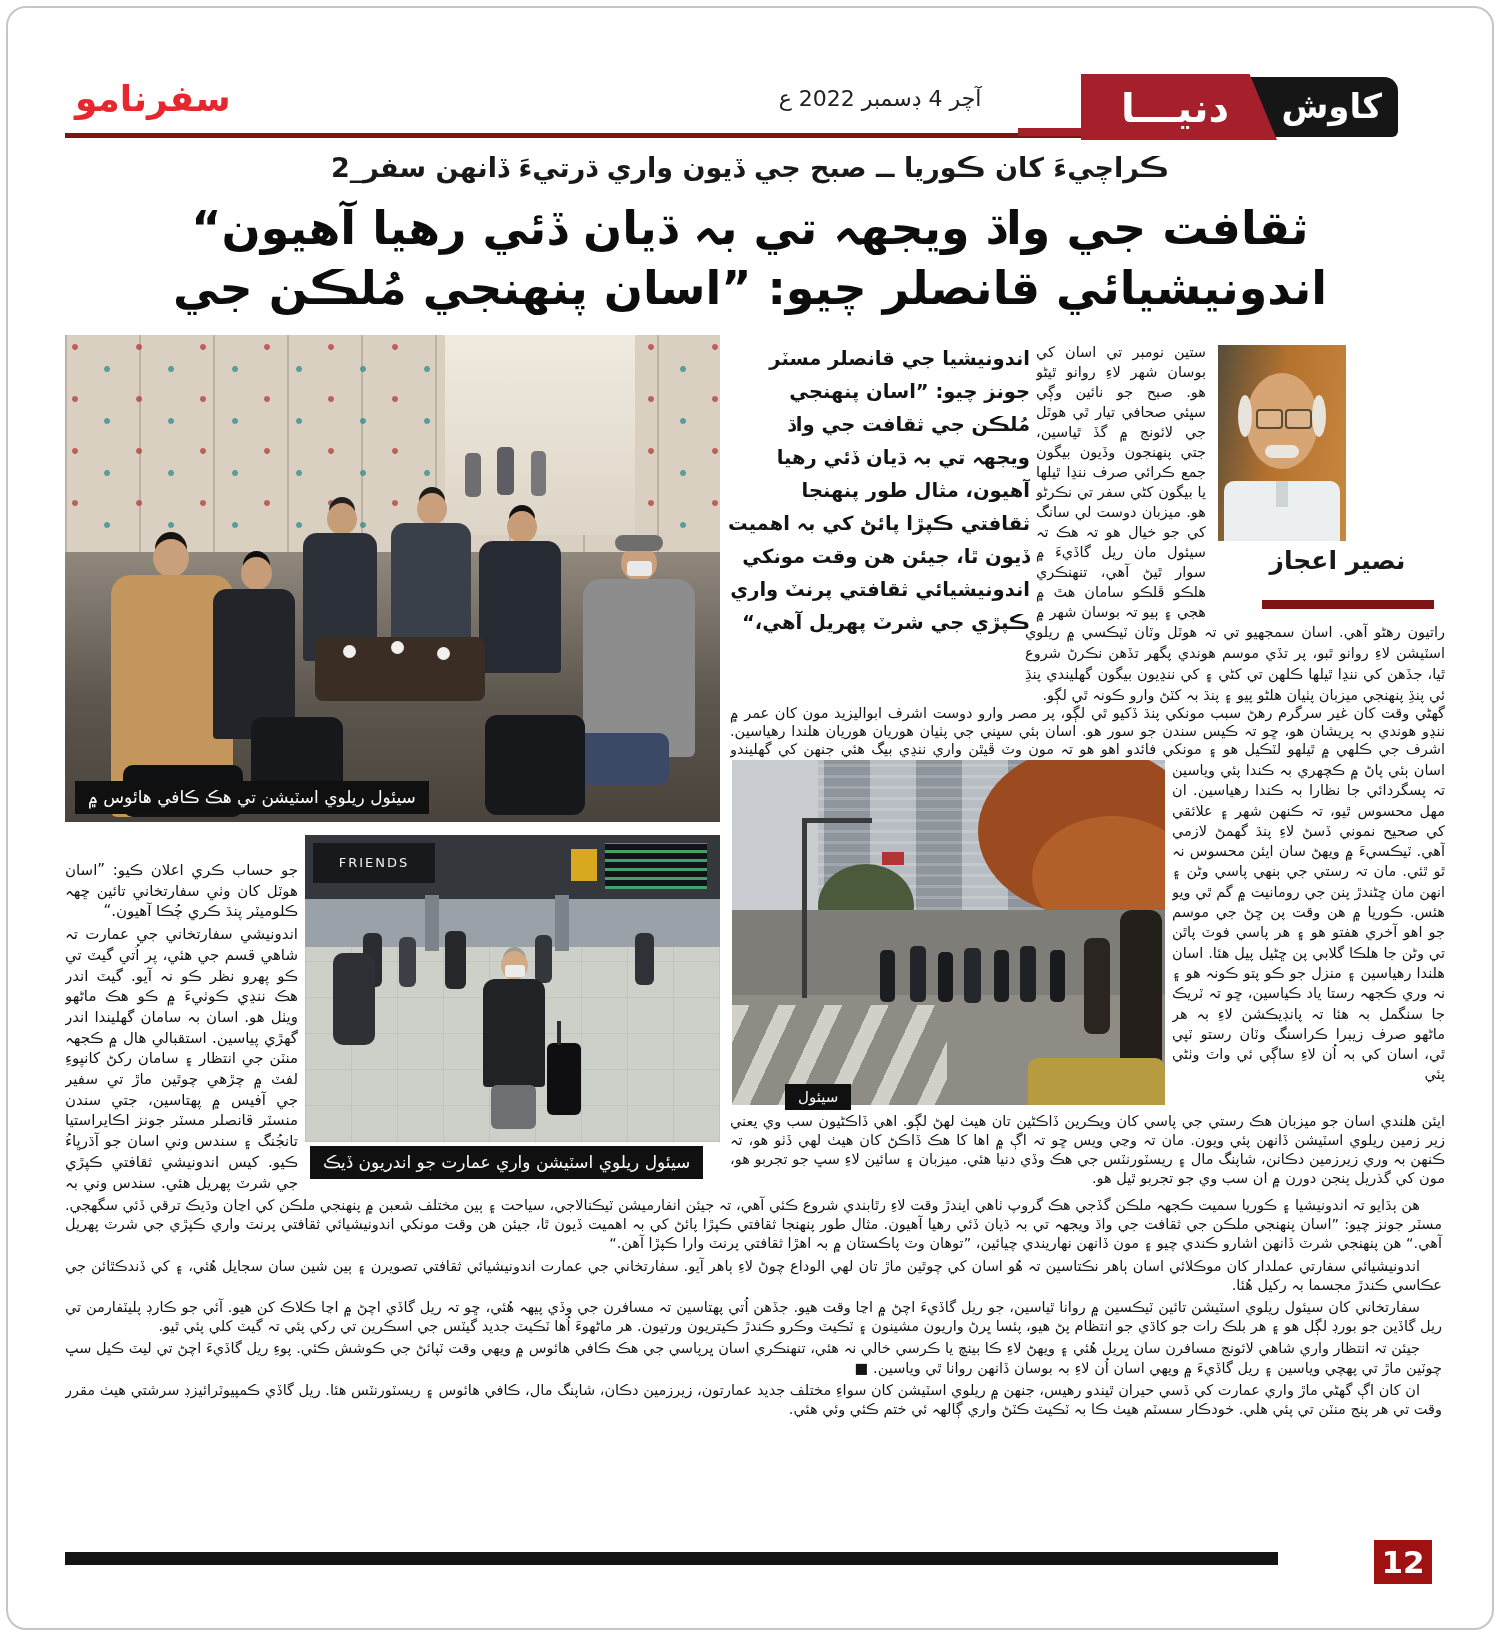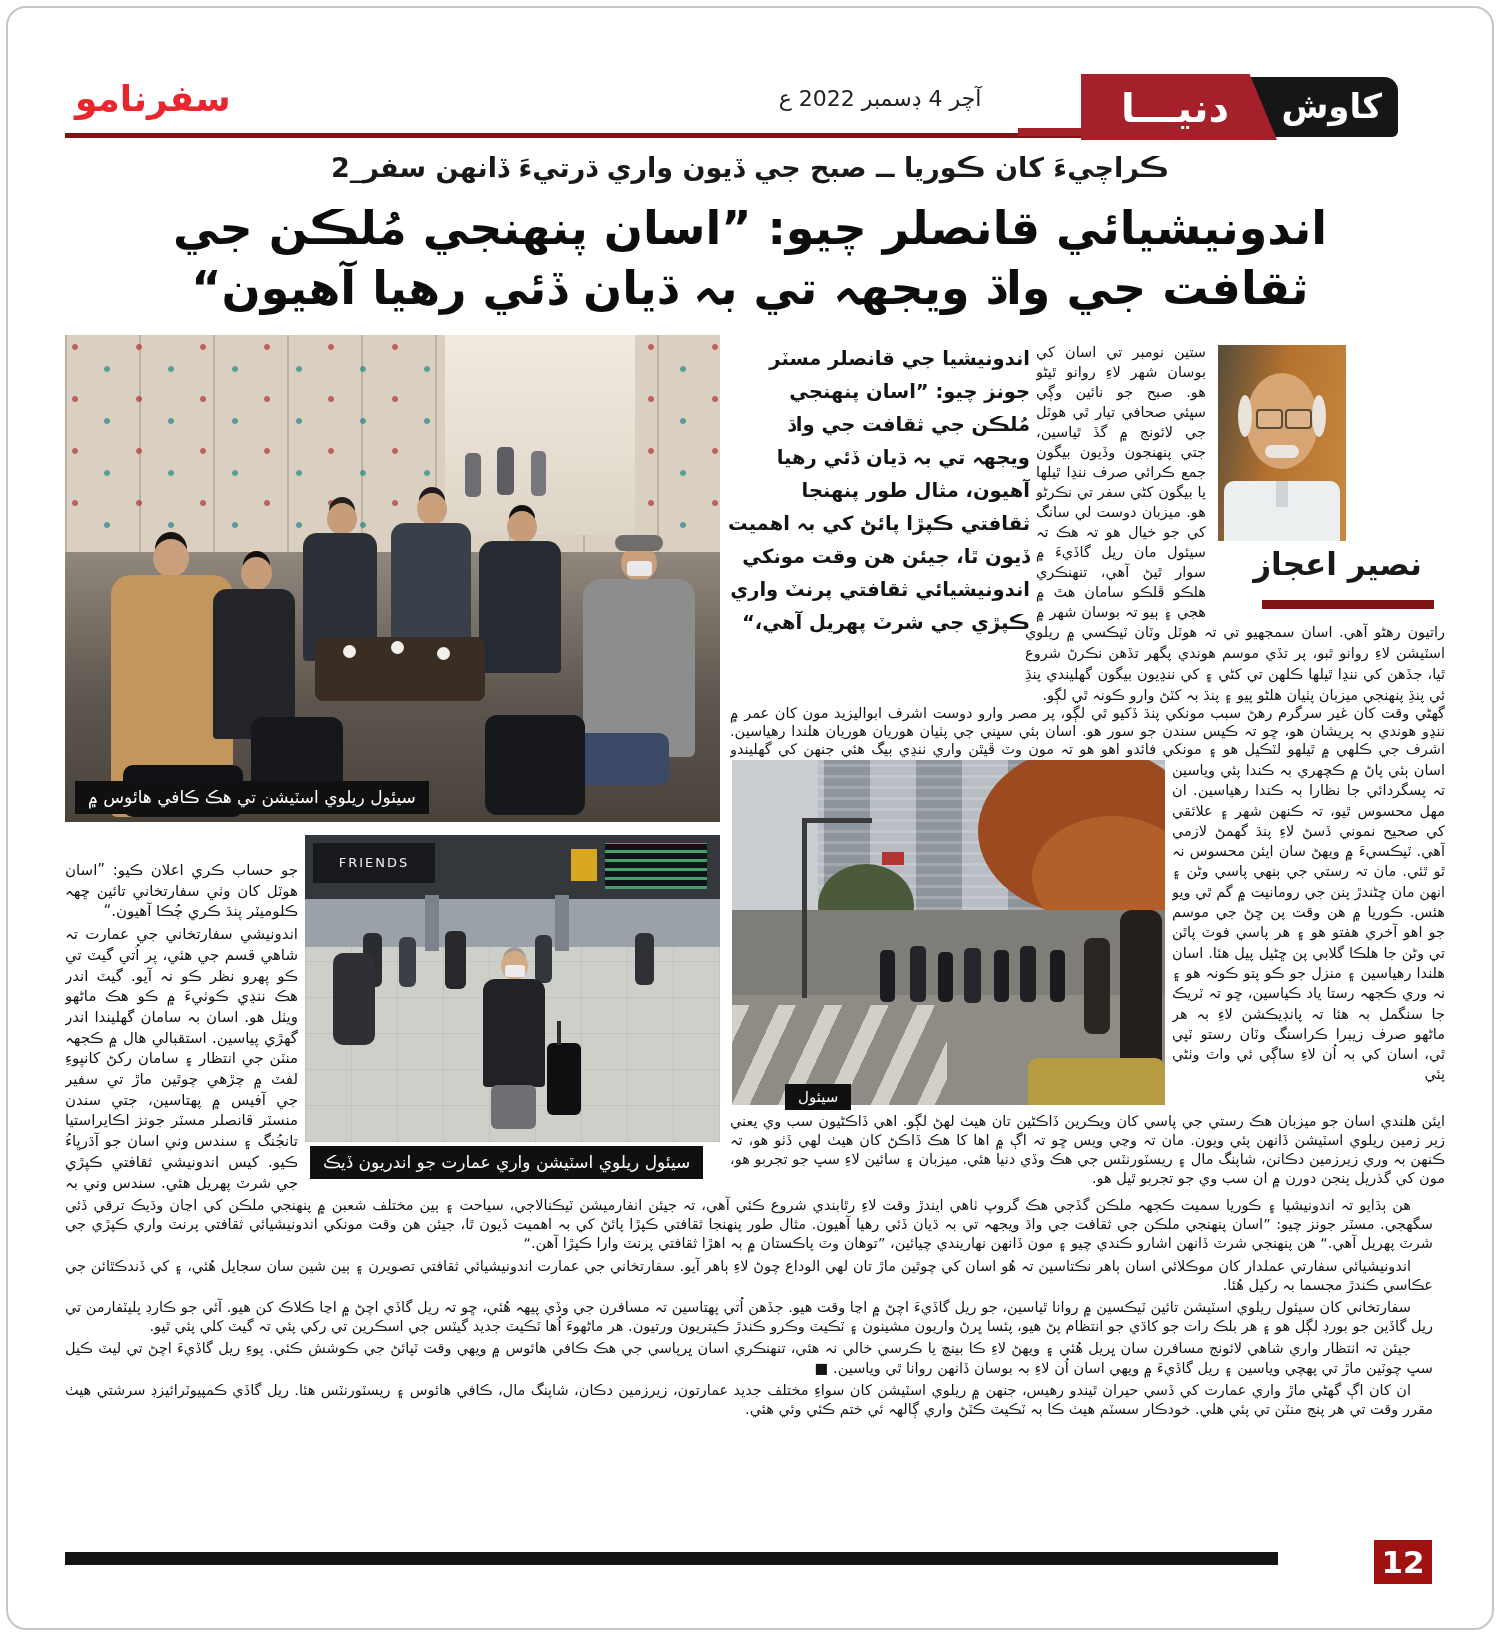--- a/index.html
+++ b/index.html
@@ -38,24 +38,24 @@
   .col{position:absolute;overflow:hidden;font-size:14.5px;line-height:20px;color:#141414;}
   .intro{left:728px;top:342px;width:302px;height:300px;font-size:19.5px;line-height:33px;
          font-weight:bold;text-align:right;}
   .colmid{left:1036px;top:342px;width:170px;height:280px;}
   .colua{left:1025px;top:622px;width:420px;height:84px;line-height:21px;}
   .widemid{left:730px;top:704px;width:715px;height:54px;line-height:18px;}
   .colbs{left:1172px;top:760px;width:273px;height:346px;line-height:20.3px;}
   .colleft{left:65px;top:860px;width:233px;height:332px;font-size:15px;line-height:20.7px;}
   .rowa{left:730px;top:1112px;width:715px;height:78px;line-height:19px;}
   .bottom{left:65px;top:1196px;width:1380px;height:330px;line-height:19.2px;}
-  .bottom p{margin:0 12px 3px 0;text-indent:22px;}
+  .bottom p{margin:0 3px 3px 0;text-indent:22px;}
   
   .author-photo{left:1218px;top:345px;width:128px;height:196px;}
-  .author-name{left:1230px;top:546px;width:215px;text-align:center;font-size:31px;font-weight:bold;}
+  .author-name{left:1230px;top:546px;width:215px;text-align:center;font-size:25px;font-weight:bold;}
   .author-rule{left:1262px;top:600px;width:172px;height:9px;background:#7e1414;}
   
   .footbar{left:65px;top:1552px;width:1213px;height:13px;background:#141414;}
   .pagebox{left:1374px;top:1540px;width:58px;height:44px;background:#a01212;color:#fff;
            font-size:31px;font-weight:bold;text-align:center;line-height:44px;}
 </style>
 </head>
 <body>
 
 <div class="frame"></div>
@@ -65,22 +65,22 @@
 <div class="abs hrule"></div>
 <div class="abs red-stub"></div>
 <div class="abs masthead">
   <div class="redbox"></div>
   <div class="dunya">دنيـــا</div>
   <div class="kawish">کاوش</div>
 </div>
 
 <div class="abs kicker rtl">ڪراچيءَ کان ڪوريا ــ صبح جي ڏيون واري ڌرتيءَ ڏانهن سفر_2</div>
 <div class="abs headline rtl">
+  <div>ثقافت جي واڌ ويجهہ تي بہ ڌيان ڏئي رهيا آهيون“</div>
   <div>اندونيشيائي قانصلر چيو: ”اسان پنهنجي مُلڪن جي</div>
-  <div>ثقافت جي واڌ ويجهہ تي بہ ڌيان ڏئي رهيا آهيون“</div>
 </div>
 
 <div class="photo" style="left:65px;top:335px;width:655px;height:487px;background:#cfc6b8;">
   <div class="sh" style="left:0;top:0;width:655px;height:225px;
        background:#d9d0c2;
        background-image:repeating-linear-gradient(90deg,rgba(110,100,90,.28) 0 2px,transparent 2px 74px);"></div>
   <div class="sh" style="left:0;top:0;width:655px;height:210px;opacity:.75;
        background-image:radial-gradient(circle at 10px 12px,#b23b3b 2.5px,transparent 3.4px),radial-gradient(circle at 42px 34px,#2d8d8d 2.5px,transparent 3.4px);
        background-size:64px 52px;"></div>
   <div class="sh" style="left:380px;top:0;width:190px;height:200px;

